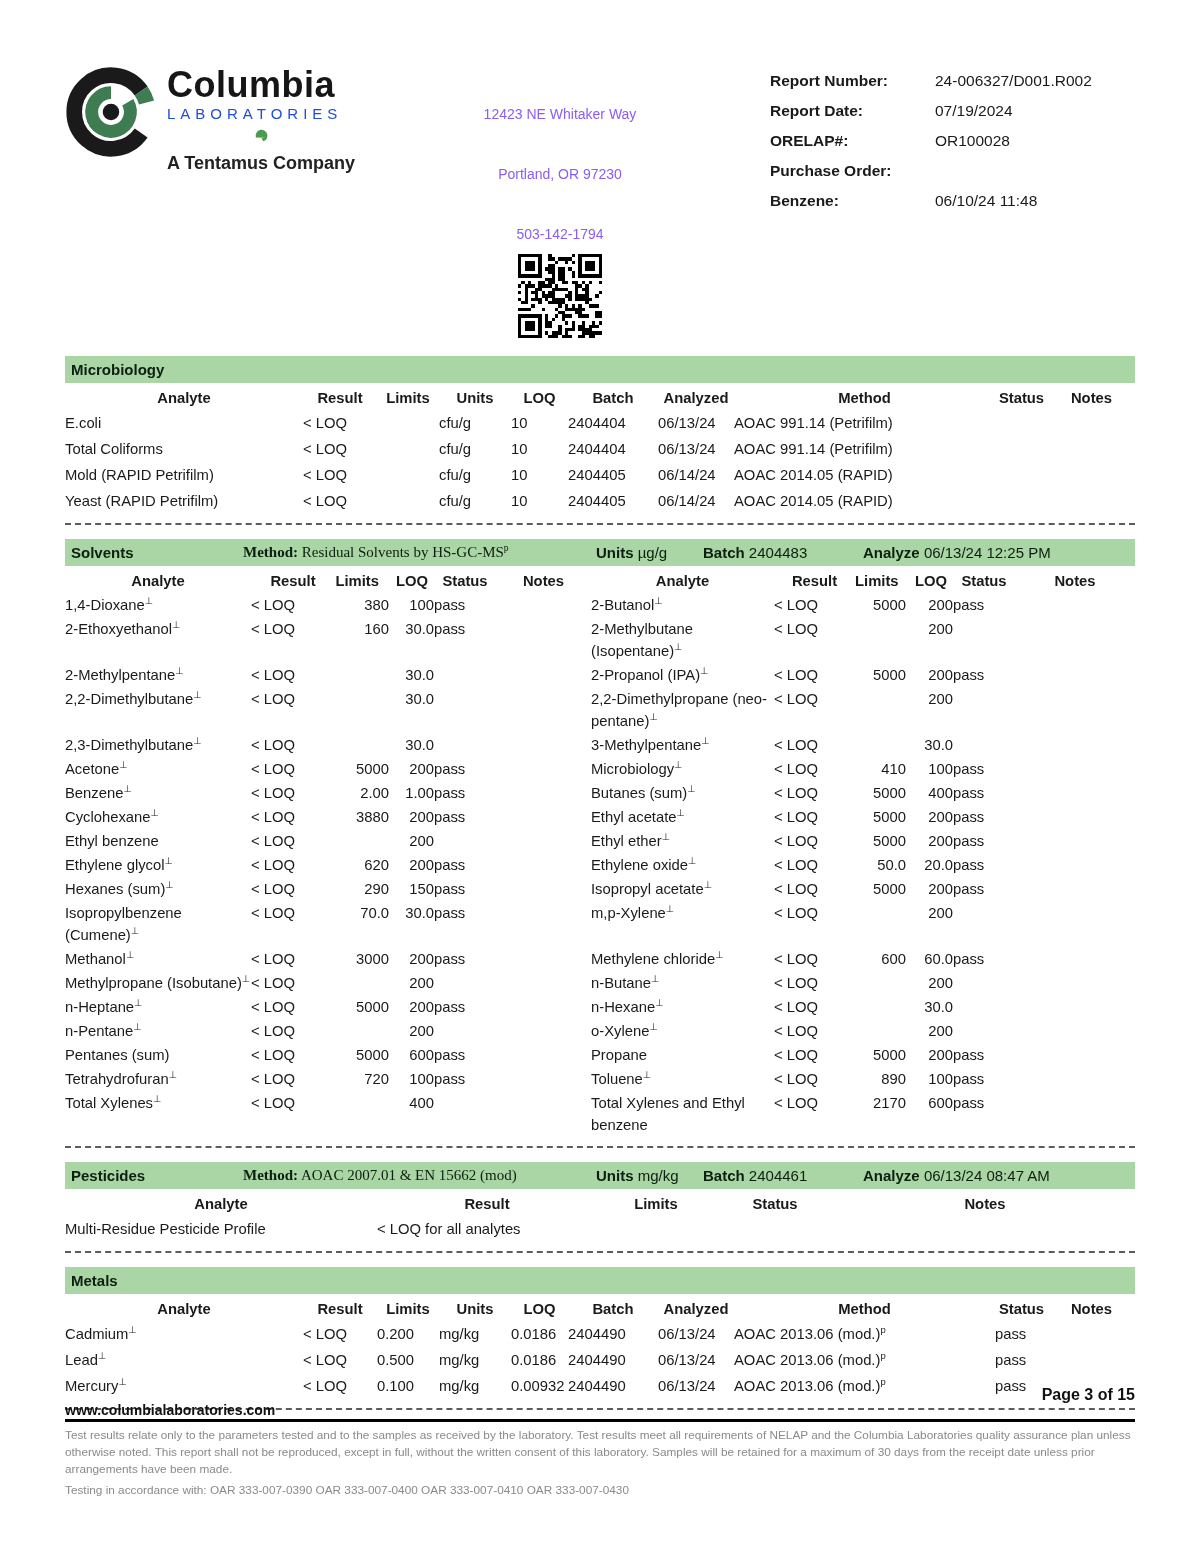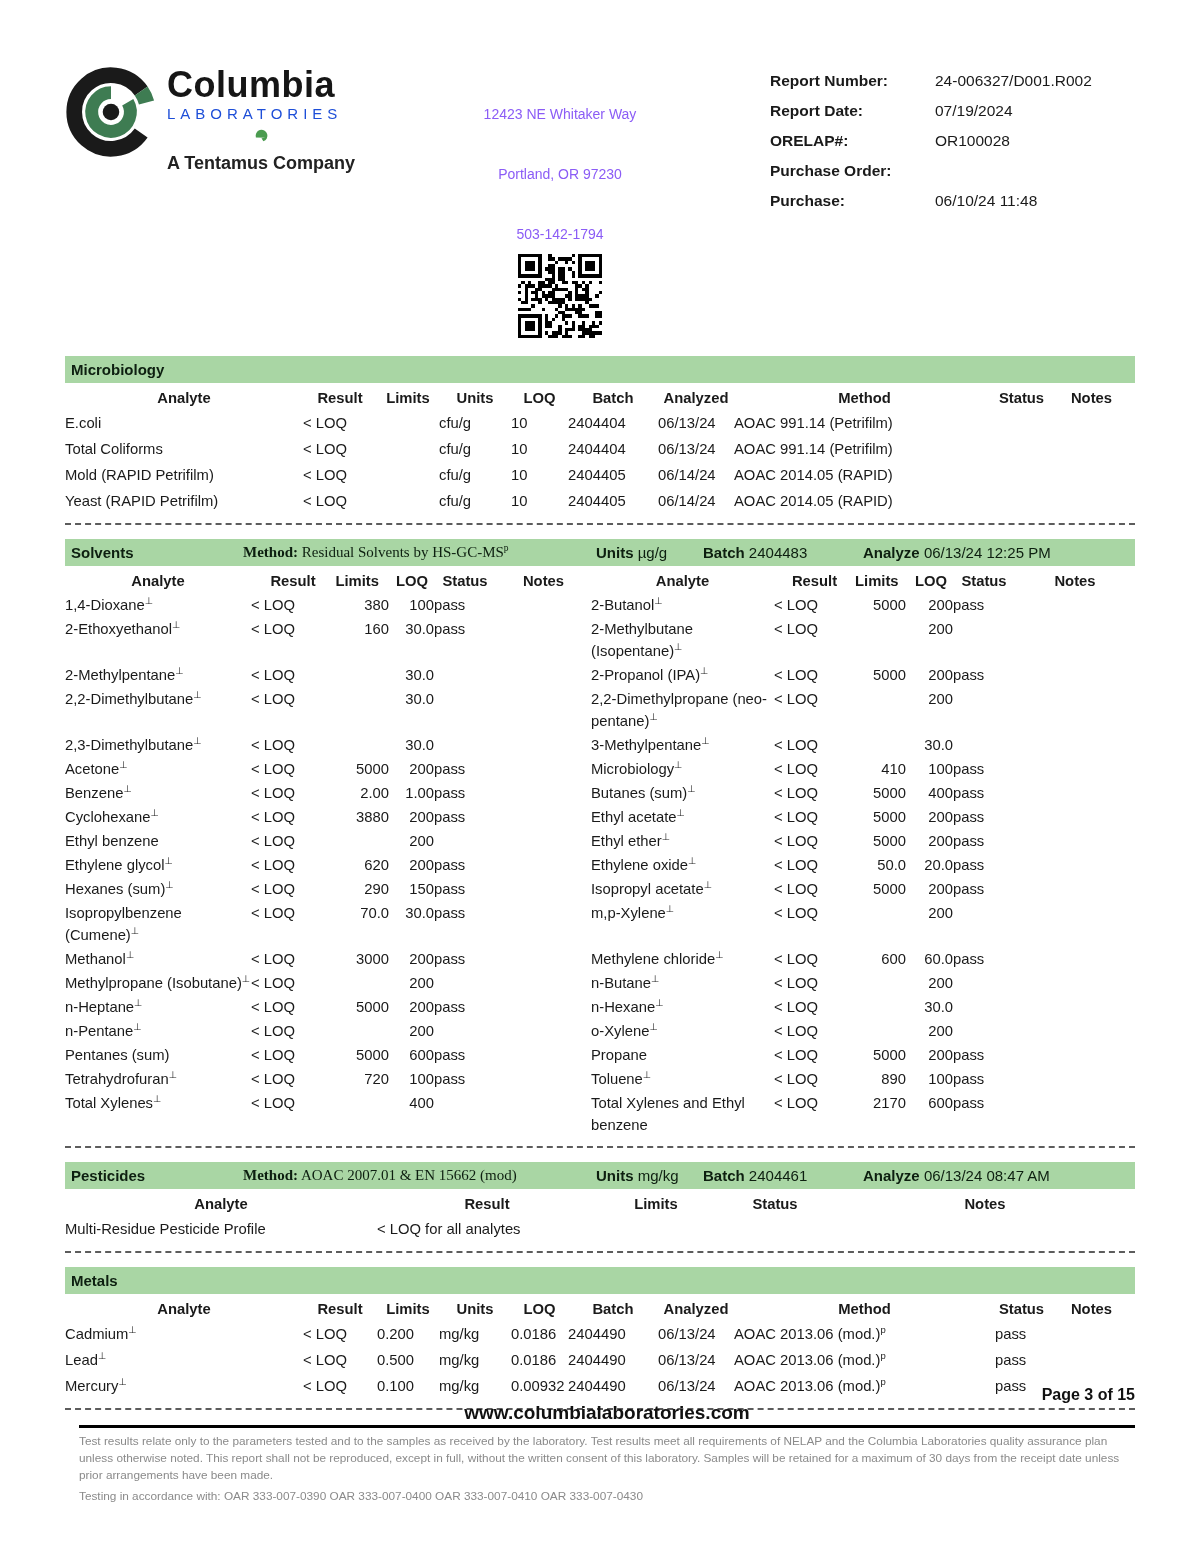--- a/index.html
+++ b/index.html
@@ -43,23 +43,23 @@
   table { border-collapse:collapse; table-layout:fixed; width:1070px; }
   th { text-align:center; font-weight:bold; font-size:14.8px; padding:7px 0 4px; }
   td { font-size:14.8px; padding:2px 0; vertical-align:top; line-height:22px; }
   .solv td { padding:1px 0; }
   .ra { text-align:right; padding-right:10px; }
   .ra2 { text-align:right; padding-right:6px; }
   sup.mk { font-size:9.5px; line-height:0; }
   .dashed { border-top:2px dashed #5c5c5c; margin-top:9px; }
 
   
-  .footer { position:absolute; left:79px; right:65px; top:1386px; }
+  .footer { position:absolute; left:65px; right:65px; top:1386px; }
   .page-num { position:absolute; right:0; top:0; font-size:16px; font-weight:bold; color:#111; }
-  .website { text-align:center; font-size:19px; font-weight:bold; padding-top:16px; color:#111; }
+  .website { text-align:left; font-size:14px; font-weight:bold; padding-top:16px; color:#111; }
   .foot-line { border-top:3px solid #000; margin-top:1px; }
   .disclaimer { color:#8a8a8a; font-size:11.8px; line-height:17px; margin-top:5px; }
   .testing { color:#8a8a8a; font-size:11.8px; margin-top:5px; }
 </style>
 </head>
 <body>
 
 <div class="page">
   <div class="content">
 
@@ -327,21 +327,21 @@
     <span class="meta-label">ORELAP#:</span>
     <span class="meta-value">OR100028</span>
   </div>
 
   <div class="meta-row">
     <span class="meta-label">Purchase Order:</span>
     <span class="meta-value"></span>
   </div>
 
   <div class="meta-row">
-    <span class="meta-label">Purchase:</span>
+    <span class="meta-label">Benzene:</span>
     <span class="meta-value">06/10/24  11:48</span>
   </div>
 </div>
     </div>
 
     <section>
       <div class="bar">
         <span class="bar-title">Microbiology</span>
       </div>
       <table>

